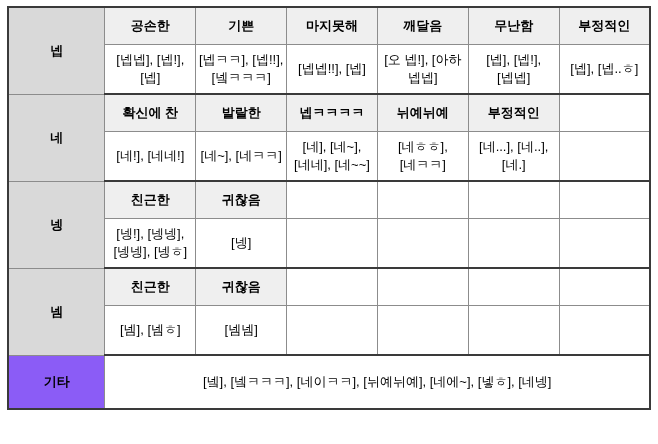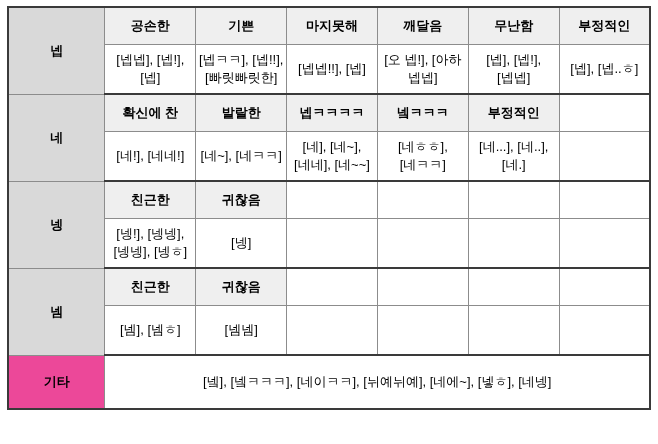--- a/index.html
+++ b/index.html
@@ -54,21 +54,21 @@
   }
   td.examples {
     background: #ffffff;
     height: 42px;
     font-size: 11.5px;
   }
   td.empty {
     background: #ffffff;
   }
   td.etc-label {
-    background: #ec4899;
+    background: #8b5cf6;
     font-weight: bold;
     font-size: 16px;
     border-right: 2px solid #3a3a3a;
   }
   td.etc-content {
     background: #ffffff;
     font-size: 11.5px;
     height: 46px;
     border-radius: 6px;
   }
@@ -95,33 +95,33 @@
         <td class="label" rowspan="2">넵</td>
         <td class="header">공손한</td>
         <td class="header">기쁜</td>
         <td class="header">마지못해</td>
         <td class="header">깨달음</td>
         <td class="header">무난함</td>
         <td class="header">부정적인</td>
       </tr>
       <tr class="group-end">
         <td class="examples">[넵넵], [넵!], [넵]</td>
-        <td class="examples">[넵ㅋㅋ], [넵!!], [빠릿빠릿한]</td>
+        <td class="examples">[넵ㅋㅋ], [넵!!], [넼ㅋㅋㅋ]</td>
         <td class="examples">[넵넵!!], [넵]</td>
         <td class="examples">[오 넵!], [아하 넵넵]</td>
         <td class="examples">[넵], [넵!], [넵넵]</td>
         <td class="examples">[넵], [넵..ㅎ]</td>
       </tr>
 
       <tr>
         <td class="label" rowspan="2">네</td>
         <td class="header">확신에 찬</td>
         <td class="header">발랄한</td>
         <td class="header">넵ㅋㅋㅋㅋ</td>
-        <td class="header">넼ㅋㅋㅋ</td>
+        <td class="header">뉘예뉘예</td>
         <td class="header">부정적인</td>
         <td class="empty"></td>
       </tr>
       <tr class="group-end">
         <td class="examples">[네!], [네네!]</td>
         <td class="examples">[네~], [네ㅋㅋ]</td>
         <td class="examples">[네], [네~], [네네], [네~~]</td>
         <td class="examples">[네ㅎㅎ], [네ㅋㅋ]</td>
         <td class="examples">[네...], [네..], [네.]</td>
         <td class="empty"></td>

